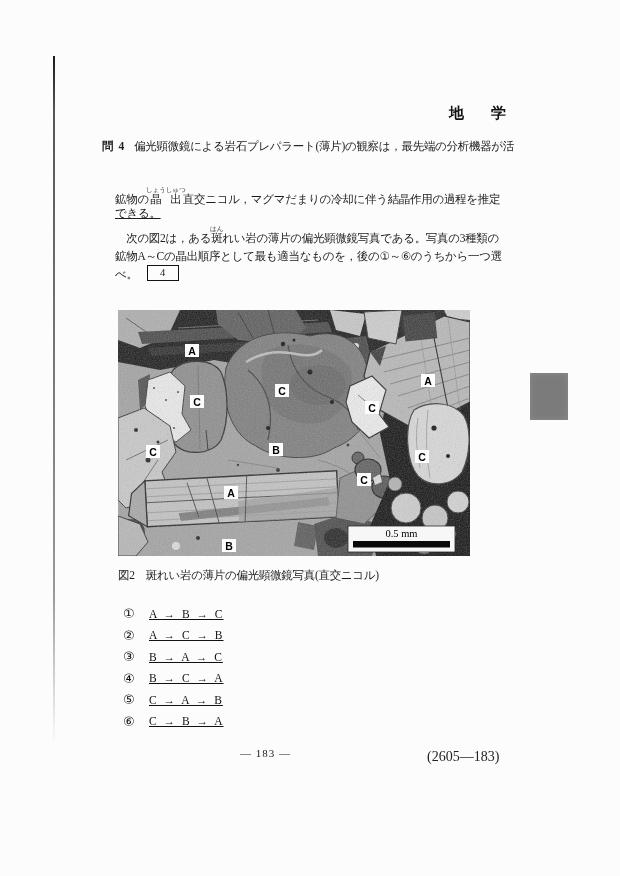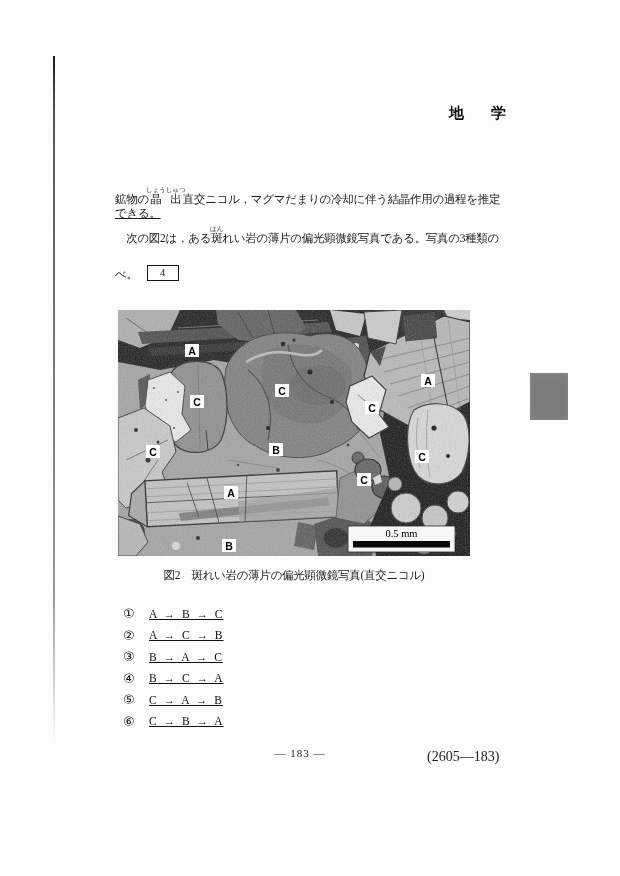--- a/index.html
+++ b/index.html
@@ -28,59 +28,65 @@
   .qlabel{font-weight:bold;margin-right:9px;letter-spacing:1px;}
   ruby rt{font-size:6.5px;letter-spacing:0;color:#333;}
   .answer-box{
     display:inline-block;border:1.5px solid #111;width:30px;height:14px;
     line-height:14px;text-align:center;font-size:10.5px;margin-left:9px;
     vertical-align:middle;position:relative;top:-2px;letter-spacing:0;
   }
   .photo{position:absolute;left:118px;top:310px;width:352px;height:246px;}
   .photo svg{display:block;}
   .figure-caption{
-    position:absolute;left:118px;top:568px;width:352px;text-align:center;
+    position:absolute;left:118px;top:568px;width:352px;text-align:left;
     font-size:11.5px;letter-spacing:-0.3px;white-space:nowrap;color:#1c1c1c;
   }
   .choices{position:absolute;left:123px;top:603px;}
   .choice-row{display:flex;align-items:center;height:21.5px;}
   .choice-number{
     width:18px;font-family:"DejaVu Sans","Liberation Sans",sans-serif;
     font-size:13px;color:#111;
   }
   .choice-sequence{
     margin-left:8px;font-size:11.5px;word-spacing:2px;letter-spacing:1px;color:#111;text-decoration:underline;
   }
   .page-number{
-    position:absolute;left:240px;top:747px;width:120px;text-align:center;
+    position:absolute;left:240px;top:747px;width:120px;
     font-size:11px;letter-spacing:1px;color:#222;white-space:nowrap;
   }
   .form-code{
     position:absolute;left:427px;top:749px;font-size:14px;color:#222;white-space:nowrap;
   }
 </style>
 </head>
 <body>
 
 <div class="page">
 
   <div class="binding-line"></div>
 
   <div class="subject-header">地　学</div>
 
   <div class="edge-marker"></div>
 
+  <div class="qline" style="left:102px;top:138px;">
+    <span class="qlabel">問 4</span><span>偏光顕微鏡による岩石プレパラート(薄片)の観察は，最先端の分析機器が活</span>
+  </div>
   <div class="qline" style="left:115px;top:186px;">
     <span>鉱物の</span><ruby><span>晶出</span><rt>しょうしゅつ</rt></ruby><span>直交ニコル，マグマだまりの冷却に伴う結晶作用の過程を推定</span>
   </div>
   <div class="qline" style="left:115px;top:205px;text-decoration:underline;">
     <span>できる。</span>
   </div>
   <div class="qline" style="left:115px;top:225px;">
     <span>　次の図2は，ある</span><ruby><span>斑</span><rt>はん</rt></ruby><span>れい岩の薄片の偏光顕微鏡写真である。写真の3種類の</span>
+  </div>
+  <div class="qline" style="left:115px;top:248px;">
+    <span>鉱物A～Cの晶出順序として最も適当なものを，後の①～⑥のうちから一つ選</span>
   </div>
   <div class="qline" style="left:115px;top:266px;">
     <span>べ。</span><span class="answer-box">4</span>
   </div>
 
   <div class="photo">
     <svg width="352" height="246" viewBox="0 0 352 246" xmlns="http://www.w3.org/2000/svg">
       <defs>
         <filter id="grain" x="0" y="0" width="100%" height="100%">
           <feTurbulence type="fractalNoise" baseFrequency="0.85" numOctaves="2" seed="7"></feTurbulence>

